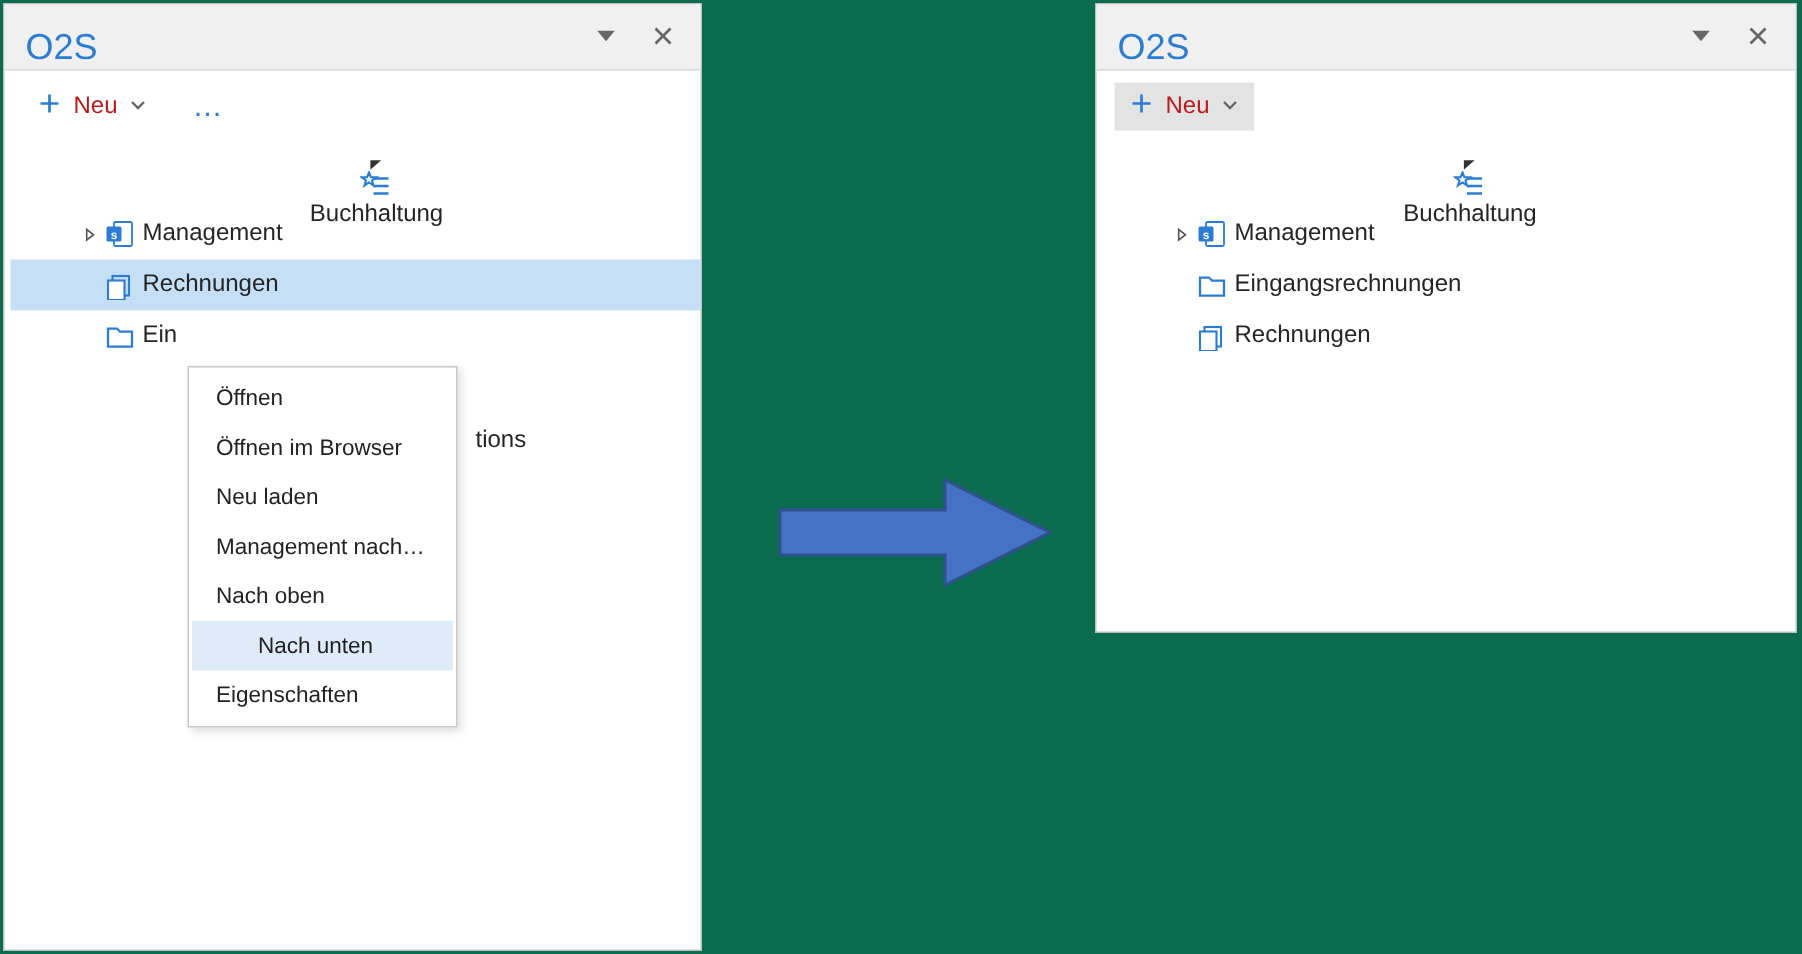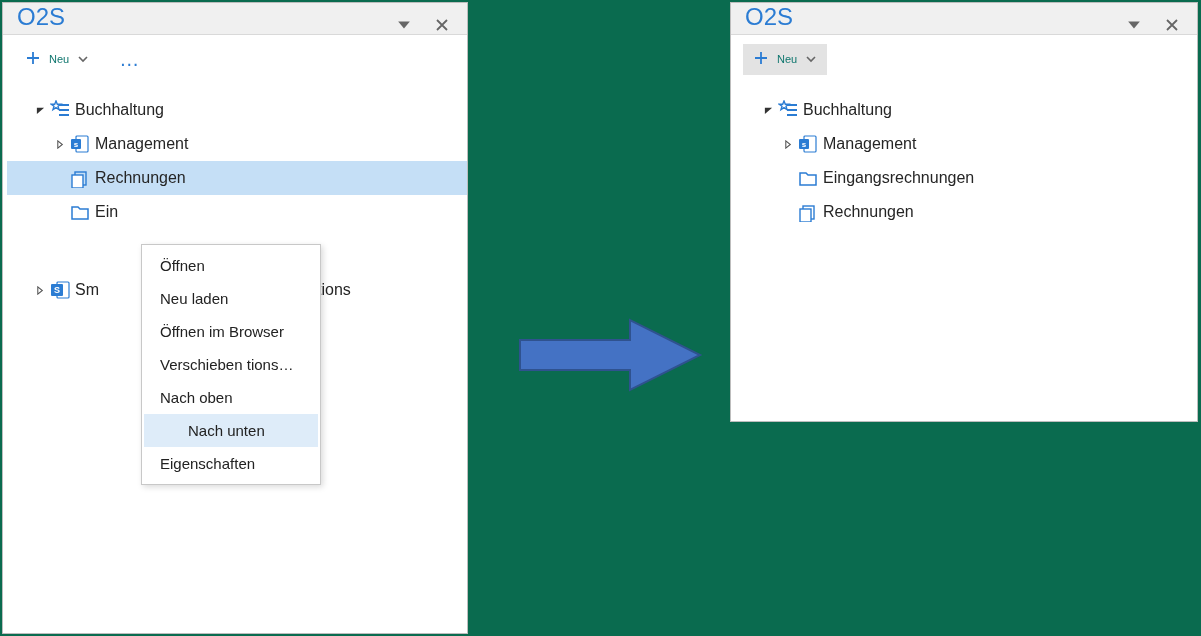--- a/index.html
+++ b/index.html
@@ -19,22 +19,22 @@
   .pane {
     position: absolute;
     background: #fff;
     border: 1px solid #bdbdbd;
   }
   .pane-left  { left: 2px;  top: 2px;  width: 466px; height: 632px; }
   .pane-right { left: 730px; top: 2px; width: 468px; height: 420px; }
 
   .titlebar {
     display: flex;
-    align-items: flex-start;
-    height: 32px;
+    align-items: flex-end;
+    height: 44px;
     padding: 0 6px 0 14px;
     border-bottom: 1px solid #d9d9d9;
     background: #f0f0f0;
   }
   .titlebar .title {
     flex: 1 1 auto;
     font-size: 24px;
     color: #2b7cd3;
     font-weight: 400;
   }
@@ -59,21 +59,21 @@
   .btn-new {
     display: flex;
     align-items: center;
     gap: 8px;
     padding: 6px 10px;
     color: #2b7cd3;
     cursor: pointer;
   }
   .btn-new.active { background: #e3e3e3; }
   .btn-new .plus svg { width: 16px; height: 16px; stroke: #2b7cd3; }
-  .btn-new .label { font-size: 11px; color: #0f766e; }
+  .btn-new .label { font-size: 16px; color: #b91c1c; }
   .btn-new .chev svg { width: 12px; height: 12px; stroke: #666; fill: none; }
   .btn-more {
     padding: 6px 6px;
     color: #2b7cd3;
     font-size: 20px;
     letter-spacing: 2px;
     cursor: pointer;
     margin-left: 10px;
   }
 
@@ -104,21 +104,21 @@
     display: flex;
     align-items: center;
     justify-content: center;
   }
   .row .icon svg { width: 20px; height: 20px; }
   .row .label {
     padding-left: 2px;
     font-size: 16px;
     color: #252525;
   }
-  .indent-1 { padding-left: 26px; }
+  .indent-1 { padding-left: 26px; flex-direction: column; }
   .indent-2 { padding-left: 46px; }
   .gap { height: 22px; }
 
   .ctxmenu {
     position: absolute;
     background: #fff;
     border: 1px solid #c8c8c8;
     box-shadow: 2px 2px 6px rgba(0,0,0,.15);
     padding: 4px 2px;
     min-width: 180px;
@@ -292,25 +292,25 @@
       <span class="icon">
           <svg viewBox="0 0 20 20">
             <use href="#i-splogo"></use>
           </svg>
         </span>
       <span class="label">Sm</span>
       <span class="label" style="position:absolute; left:308px">tions</span>
     </div>
   </div>
 
-  <div class="ctxmenu" style="left:138px; top:241px;">
+  <div class="ctxmenu" style="left:122px; top:241px;">
     <div class="item">Öffnen</div>
+    <div class="item">Öffnen im Browser</div>
     <div class="item">Neu laden</div>
-    <div class="item">Öffnen im Browser</div>
-    <div class="item">Verschieben tions…</div>
+    <div class="item">Management nach…</div>
     <div class="item">Nach oben</div>
     <div class="item hover">Nach unten</div>
     <div class="item">Eigenschaften</div>
   </div>
 </div>
 
 <svg class="big-arrow" width="200" height="90" viewBox="0 0 200 90">
   <path d="M10 30 H120 V10 L190 45 L120 80 V60 H10 Z"></path>
 </svg>
 

